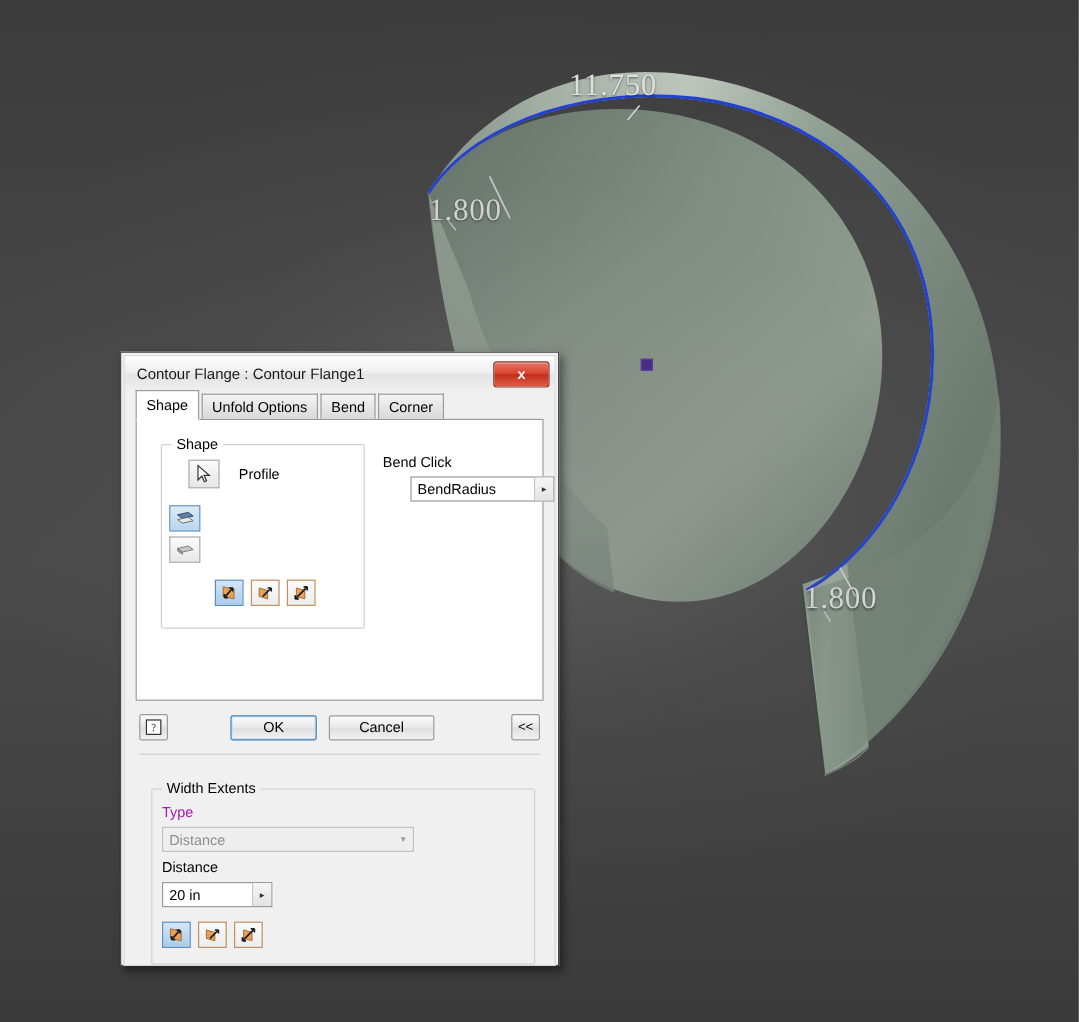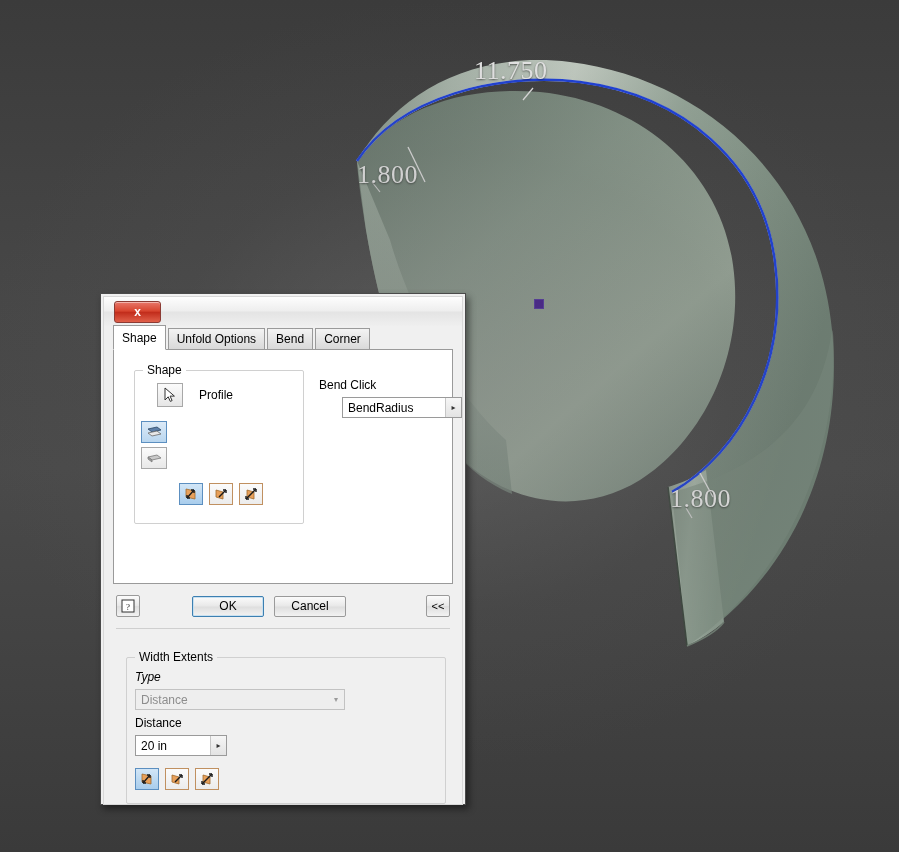--- a/index.html
+++ b/index.html
@@ -237,41 +237,41 @@
     font-size: 12px; color: #000;
     display: flex; align-items: center; justify-content: center;
     cursor: pointer; box-sizing: border-box;
   }
   #help-button { width: 24px; height: 22px; }
   #ok-button {
     width: 72px; margin-left: 52px;
     border: 1px solid #3c7fb1;
     box-shadow: 0 0 0 1px #c8e0f0 inset;
   }
-  #cancel-button { width: 72px; margin-left: 10px; }
+  #cancel-button { width: 88px; margin-left: 10px; }
   #collapse-button { width: 24px; height: 22px; margin-left: auto; font-size: 11px; }
 
   #divider {
     height: 1px; background: #cfcfcf;
     margin: 0 12px;
     flex: 0 0 auto;
   }
 
   
   #width-extents {
     position: relative;
     margin: 28px 16px 0 22px;
     border: 1px solid #d0d0d0;
     border-radius: 2px;
     height: 145px;
     flex: 0 0 auto;
   }
   #width-extents > .group-title { background: #f0f0f0; }
 
-  #type-label { position: absolute; left: 8px; top: 12px; font-size: 12px; color: #000000; font-style: italic; }
+  #type-label { position: absolute; left: 8px; top: 12px; font-size: 12px; color: #a21caf; }
   #type-combo {
     position: absolute; left: 8px; top: 31px;
     width: 210px; height: 21px;
     border: 1px solid #c2c2c2;
     background: #eeeeee;
     box-sizing: border-box;
     display: flex; align-items: center;
     cursor: default;
   }
   #type-value { font-size: 12px; color: #8d8d8d; padding-left: 5px; flex: 1; }
@@ -372,20 +372,21 @@
   <div class="dim-label" id="dim-left">1.800</div>
   <div class="dim-label" id="dim-lower">1.800</div>
 
   <div id="point-marker"></div>
 </div>
 
 <div id="dialog">
   <div id="dialog-inner">
 
     <div id="titlebar">
+      <div id="title-text">Contour Flange : Contour Flange1</div>
       <div id="close-button">x</div>
     </div>
 
     <div id="tabstrip">
       <div class="tab active">Shape</div>
       <div class="tab">Unfold Options</div>
       <div class="tab">Bend</div>
       <div class="tab">Corner</div>
     </div>
 

